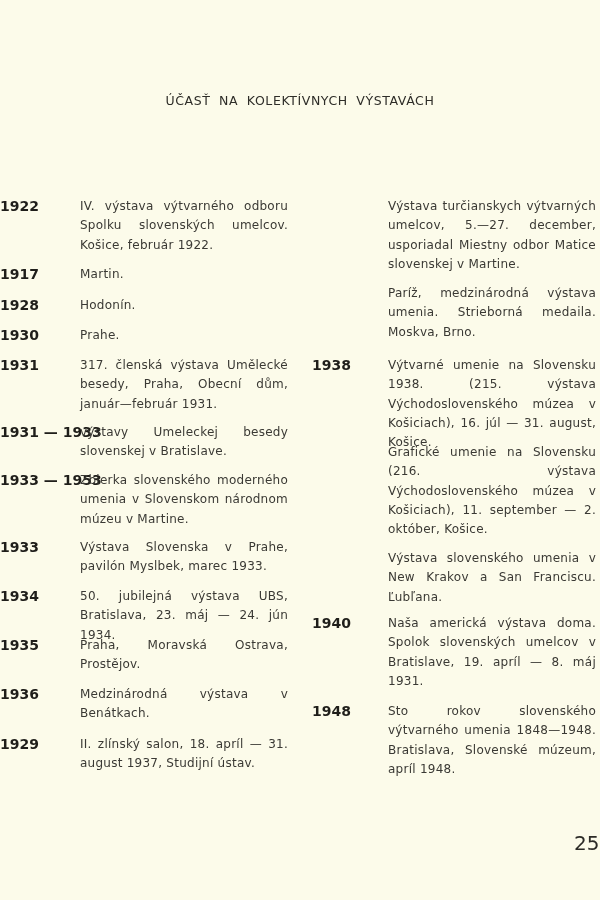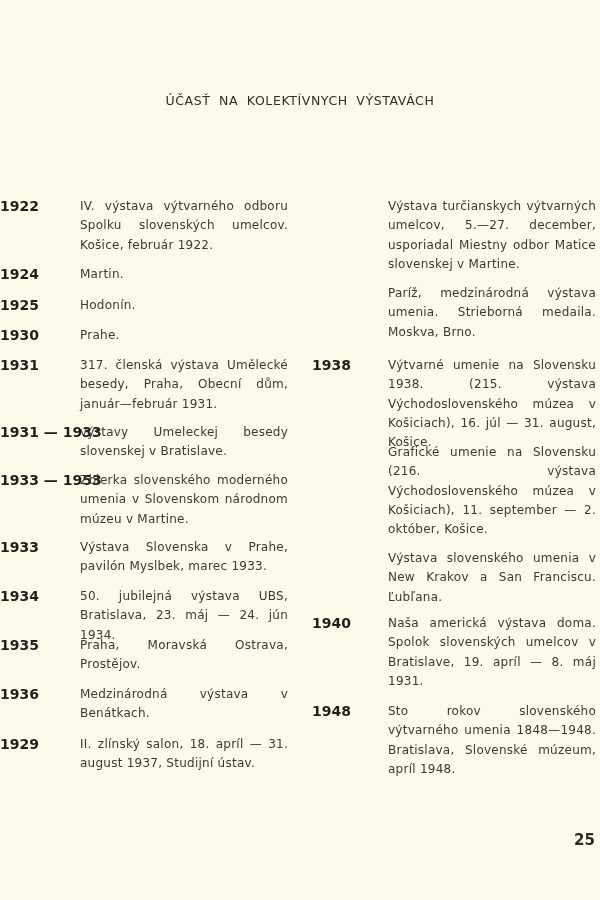--- a/index.html
+++ b/index.html
@@ -24,41 +24,41 @@
   .text {
     position: absolute; text-align: justify; text-align-last: left;
     color: #3a3934; letter-spacing: 0.25px;
   }
   .left .text { left: 80px; width: 208px; }
   .left .year { left: 0px; }
   .right .text { left: 388px; width: 208px; }
   .right .year { left: 312px; }
   .pagenum {
     position: absolute; left: 574px; top: 814px;
-    font-size: 15px; font-weight: bold; color: #2b2a26;
+    font-size: 20px; font-weight: normal; color: #2b2a26;
   }
   .bottom-edge {
     position: absolute; left: 0; top: 897px; width: 600px; height: 3px;
     background: #8e9a94;
   }
 </style>
 </head>
 <body>
 
 <div class="page">
   <div class="title">ÚČASŤ NA KOLEKTÍVNYCH VÝSTAVÁCH</div>
 
   <div class="left">
     <div class="year" style="top:180px">1922</div>
     <div class="entry text" style="top:180px">IV. výstava výtvarného odboru Spolku slovenských umelcov. Košice, február 1922.</div>
 
-    <div class="year" style="top:248px">1924</div>
+    <div class="year" style="top:248px">1917</div>
     <div class="entry text" style="top:248px">Martin.</div>
 
-    <div class="year" style="top:279px">1925</div>
+    <div class="year" style="top:279px">1928</div>
     <div class="entry text" style="top:279px">Hodonín.</div>
 
     <div class="year" style="top:309px">1930</div>
     <div class="entry text" style="top:309px">Prahe.</div>
 
     <div class="year" style="top:339px">1931</div>
     <div class="entry text" style="top:339px">317. členská výstava Umělecké besedy, Praha, Obecní dům, január—február 1931.</div>
 
     <div class="year" style="top:406px">1931 — 1933</div>
     <div class="entry text" style="top:406px">výstavy Umeleckej besedy slovenskej v Bratislave.</div>

